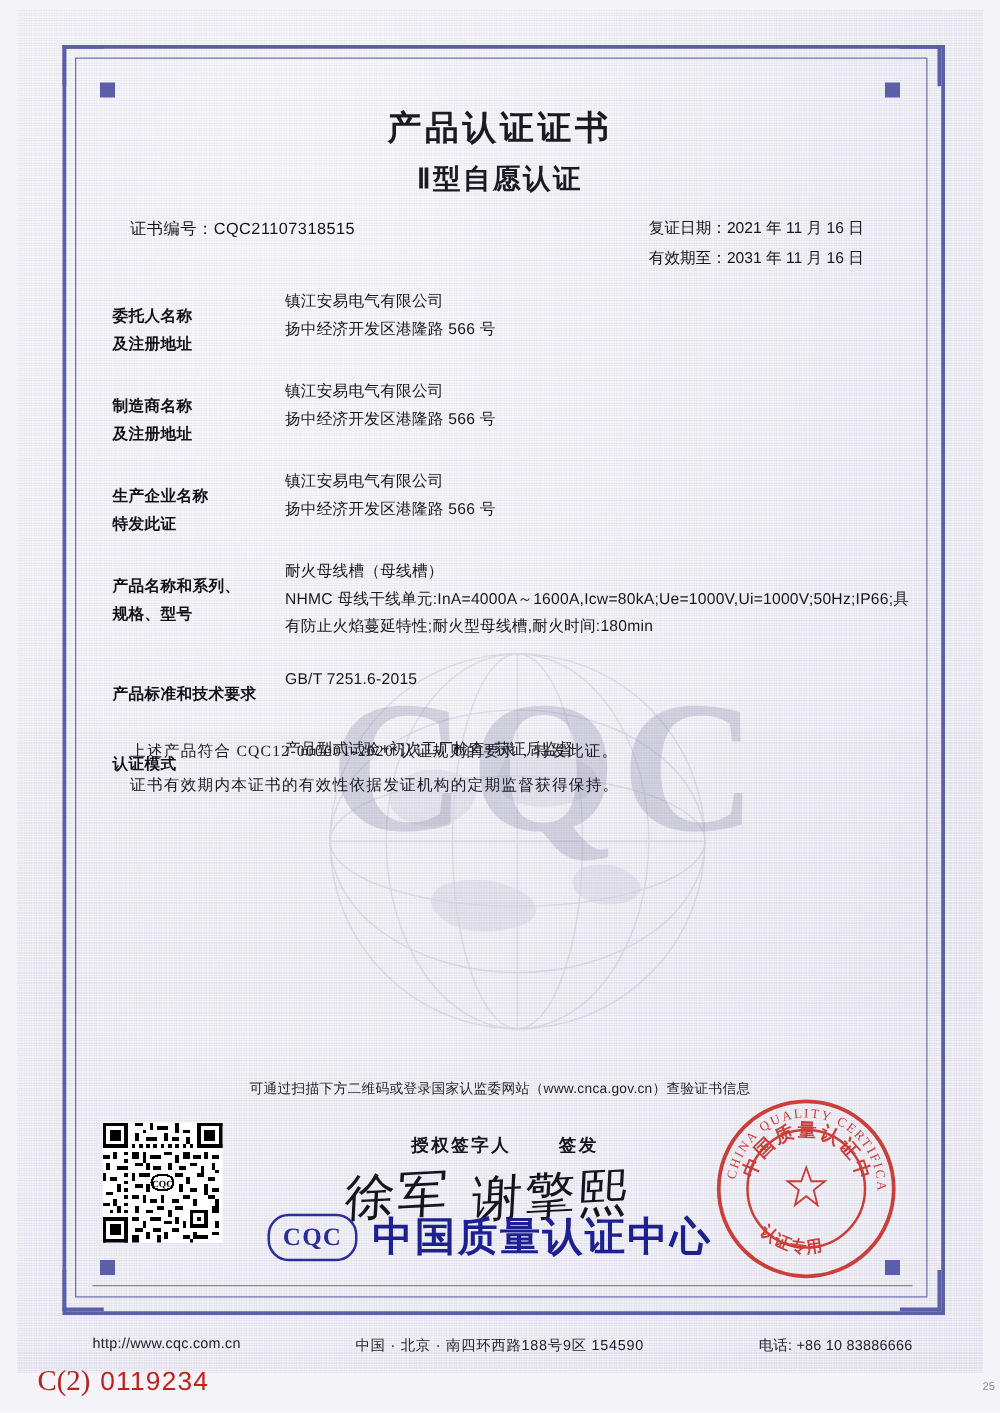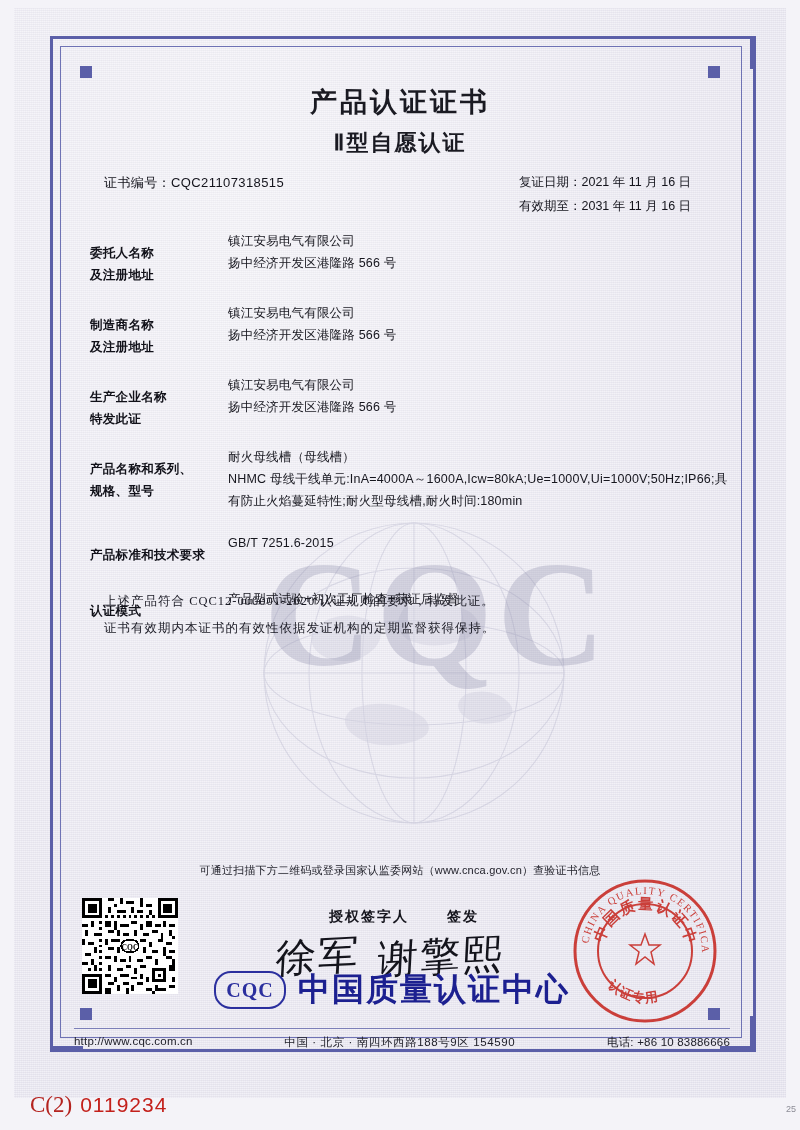--- a/index.html
+++ b/index.html
@@ -255,21 +255,21 @@
 
   
   .footer-rule {
     position: absolute;
     left: 60px; top: 1020px;
     width: 656px;
     border-top: 1px solid #7c7fb8;
   }
   .footer {
     position: absolute;
-    left: 60px; top: 1027px;
+    left: 60px; top: 1061px;
     width: 656px;
     display: flex;
     justify-content: space-between;
     font-size: 11.5px;
     color: #20202a;
     letter-spacing: 0.2px;
   }
   .footer .mid { letter-spacing: 0.6px; }
 
   

